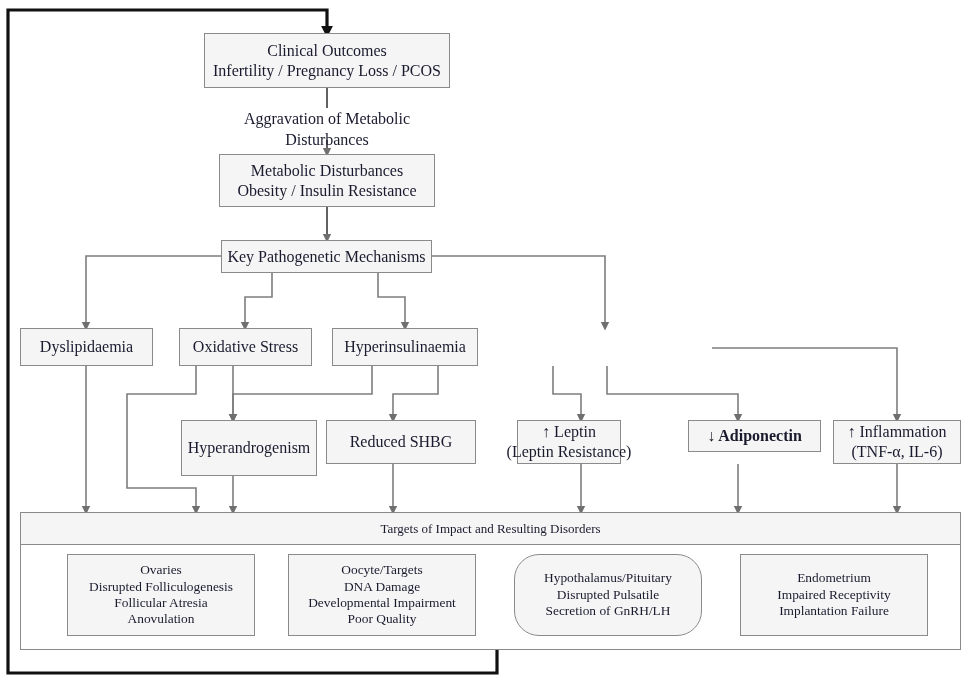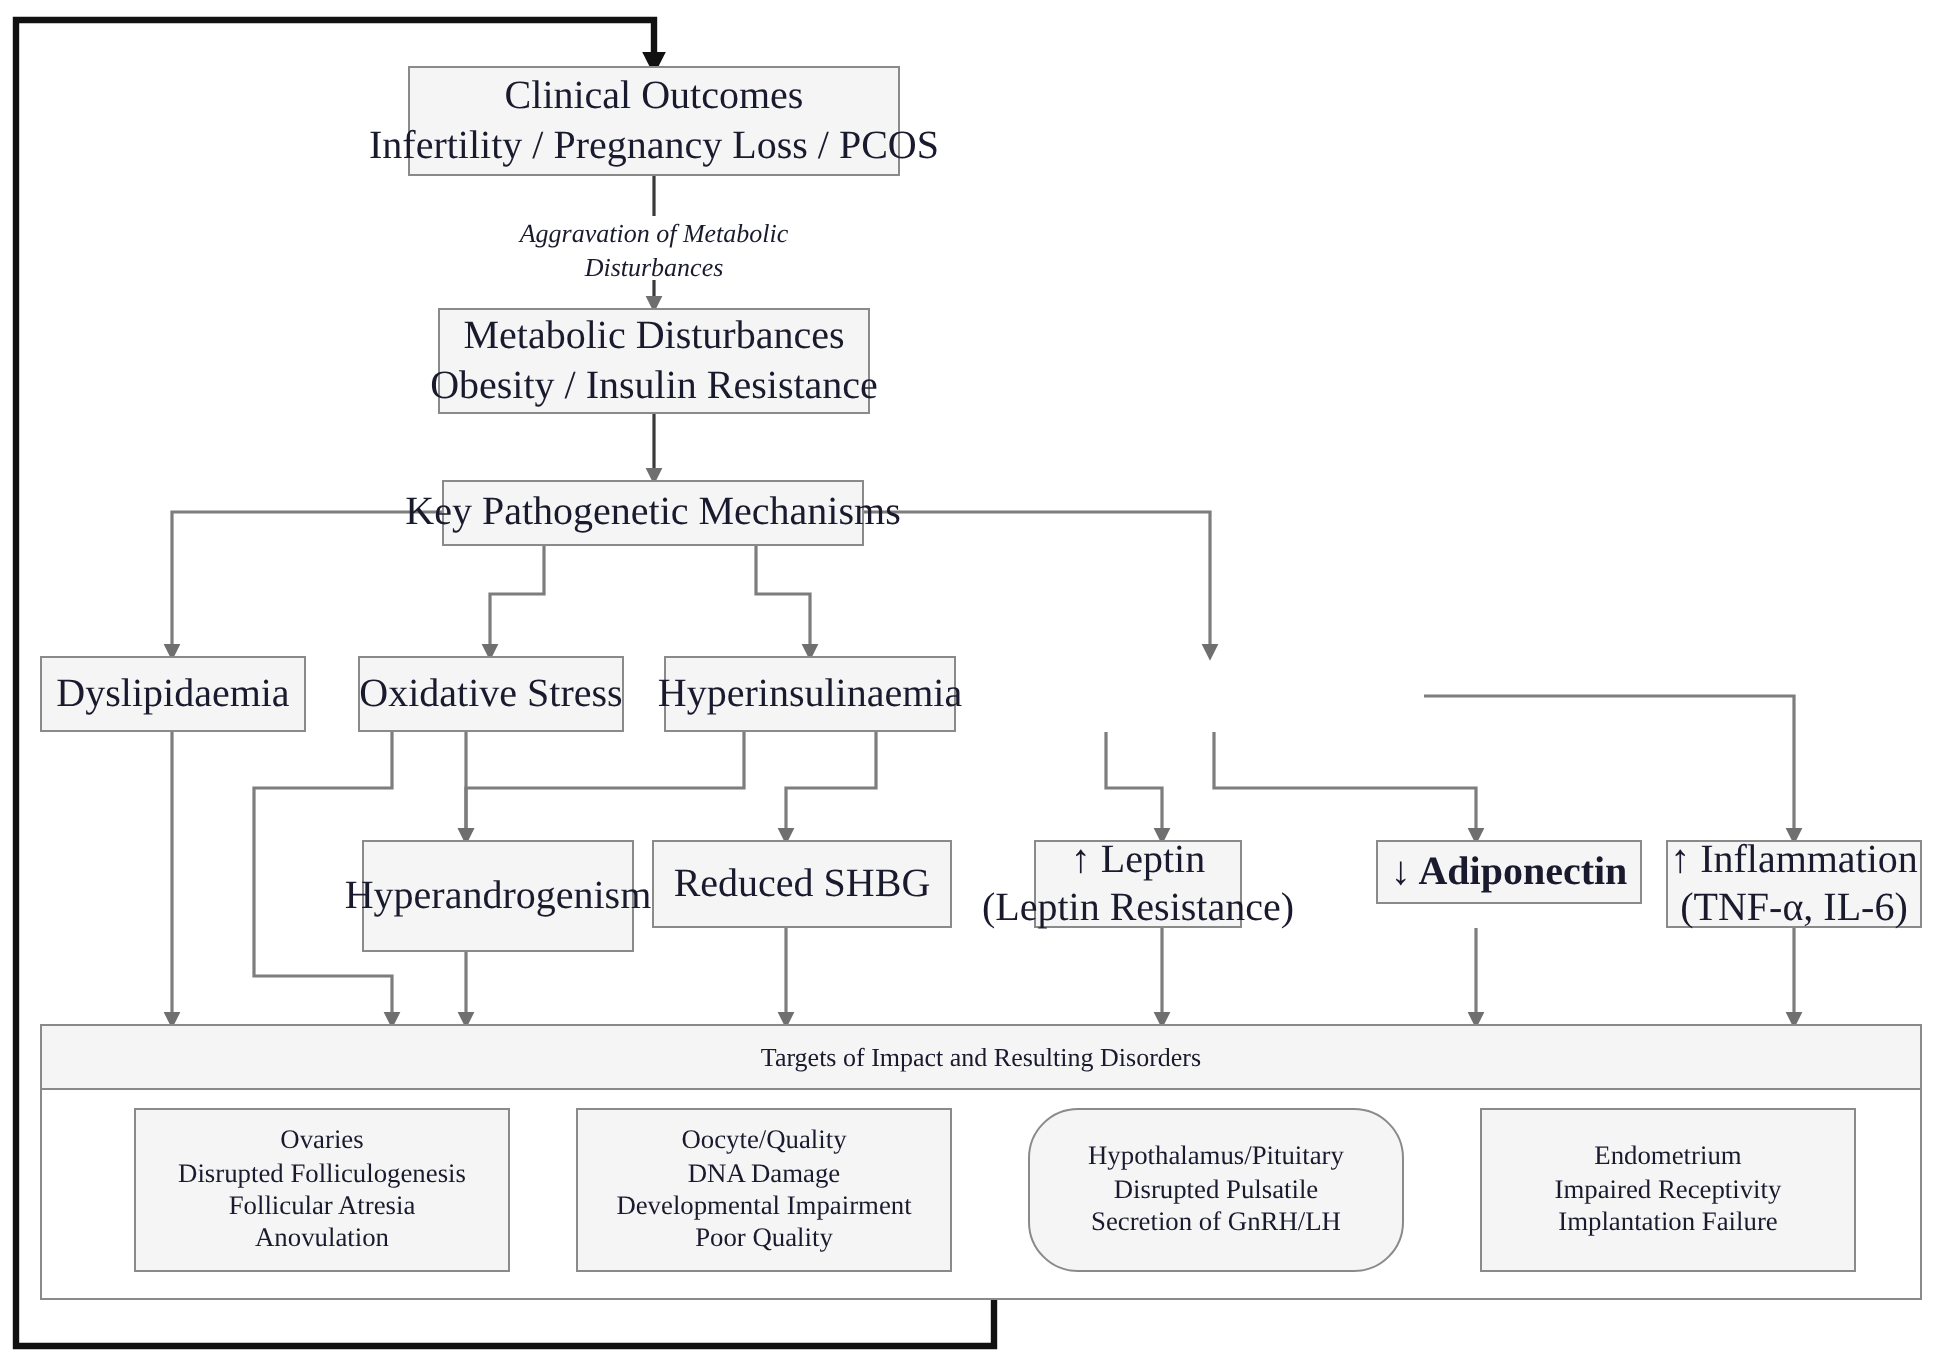--- a/index.html
+++ b/index.html
@@ -5,29 +5,29 @@
   html,body{margin:0;padding:0;background:#ffffff;}
   body{width:974px;height:683px;overflow:hidden;
        font-family:"Liberation Serif","DejaVu Serif",serif;}
   #stage{position:relative;width:974px;height:683px;background:#fff;}
   svg.layer{position:absolute;left:0;top:0;width:974px;height:683px;}
   .node{position:absolute;box-sizing:border-box;
         background:#f5f5f5;border:1px solid #8a8a8a;
         display:flex;align-items:center;justify-content:center;
         text-align:center;color:#1a1a2e;line-height:1.22;}
   .node .ln{display:block;white-space:nowrap;}
-  .t15{font-size:20px;}
+  .t15{font-size:16px;}
   .t135{font-size:13.4px;}
   .panel{position:absolute;box-sizing:border-box;background:#ffffff;
          border:1px solid #8a8a8a;}
   .panelhdr{position:absolute;box-sizing:border-box;background:#f5f5f5;
             border:1px solid #8a8a8a;display:flex;align-items:center;
             justify-content:center;color:#1a1a2e;font-size:13px;}
   .smalllbl{position:absolute;text-align:center;color:#1a1a2e;
-            font-size:13px;line-height:1.32;font-style:italic;}
+            font-size:16px;line-height:1.32;}
 </style>
 </head>
 <body>
 
 <div id="stage">
 
   <svg class="layer" viewBox="0 0 974 683">
     <defs>
       <marker id="ah" markerWidth="10" markerHeight="10" refX="4.6" refY="5" orient="auto" markerUnits="userSpaceOnUse">
         <path d="M0.6,0.8 L9.0,5 L0.6,9.2 z" fill="#6f6f6f"></path>
@@ -153,21 +153,21 @@
     <div>
       <span class="ln">Ovaries</span>
       <span class="ln">Disrupted Folliculogenesis</span>
       <span class="ln">Follicular Atresia</span>
       <span class="ln">Anovulation</span>
     </div>
   </div>
 
   <div class="node t135" style="left:288px;top:554px;width:188px;height:82px;">
     <div>
-      <span class="ln">Oocyte/Quality</span>
+      <span class="ln">Oocyte/Targets</span>
       <span class="ln">DNA Damage</span>
       <span class="ln">Developmental Impairment</span>
       <span class="ln">Poor Quality</span>
     </div>
   </div>
 
   <div class="node t135" style="left:514px;top:554px;width:188px;height:82px;border-radius:25px;">
     <div>
       <span class="ln">Hypothalamus/Pituitary</span>
       <span class="ln">Disrupted Pulsatile</span>

